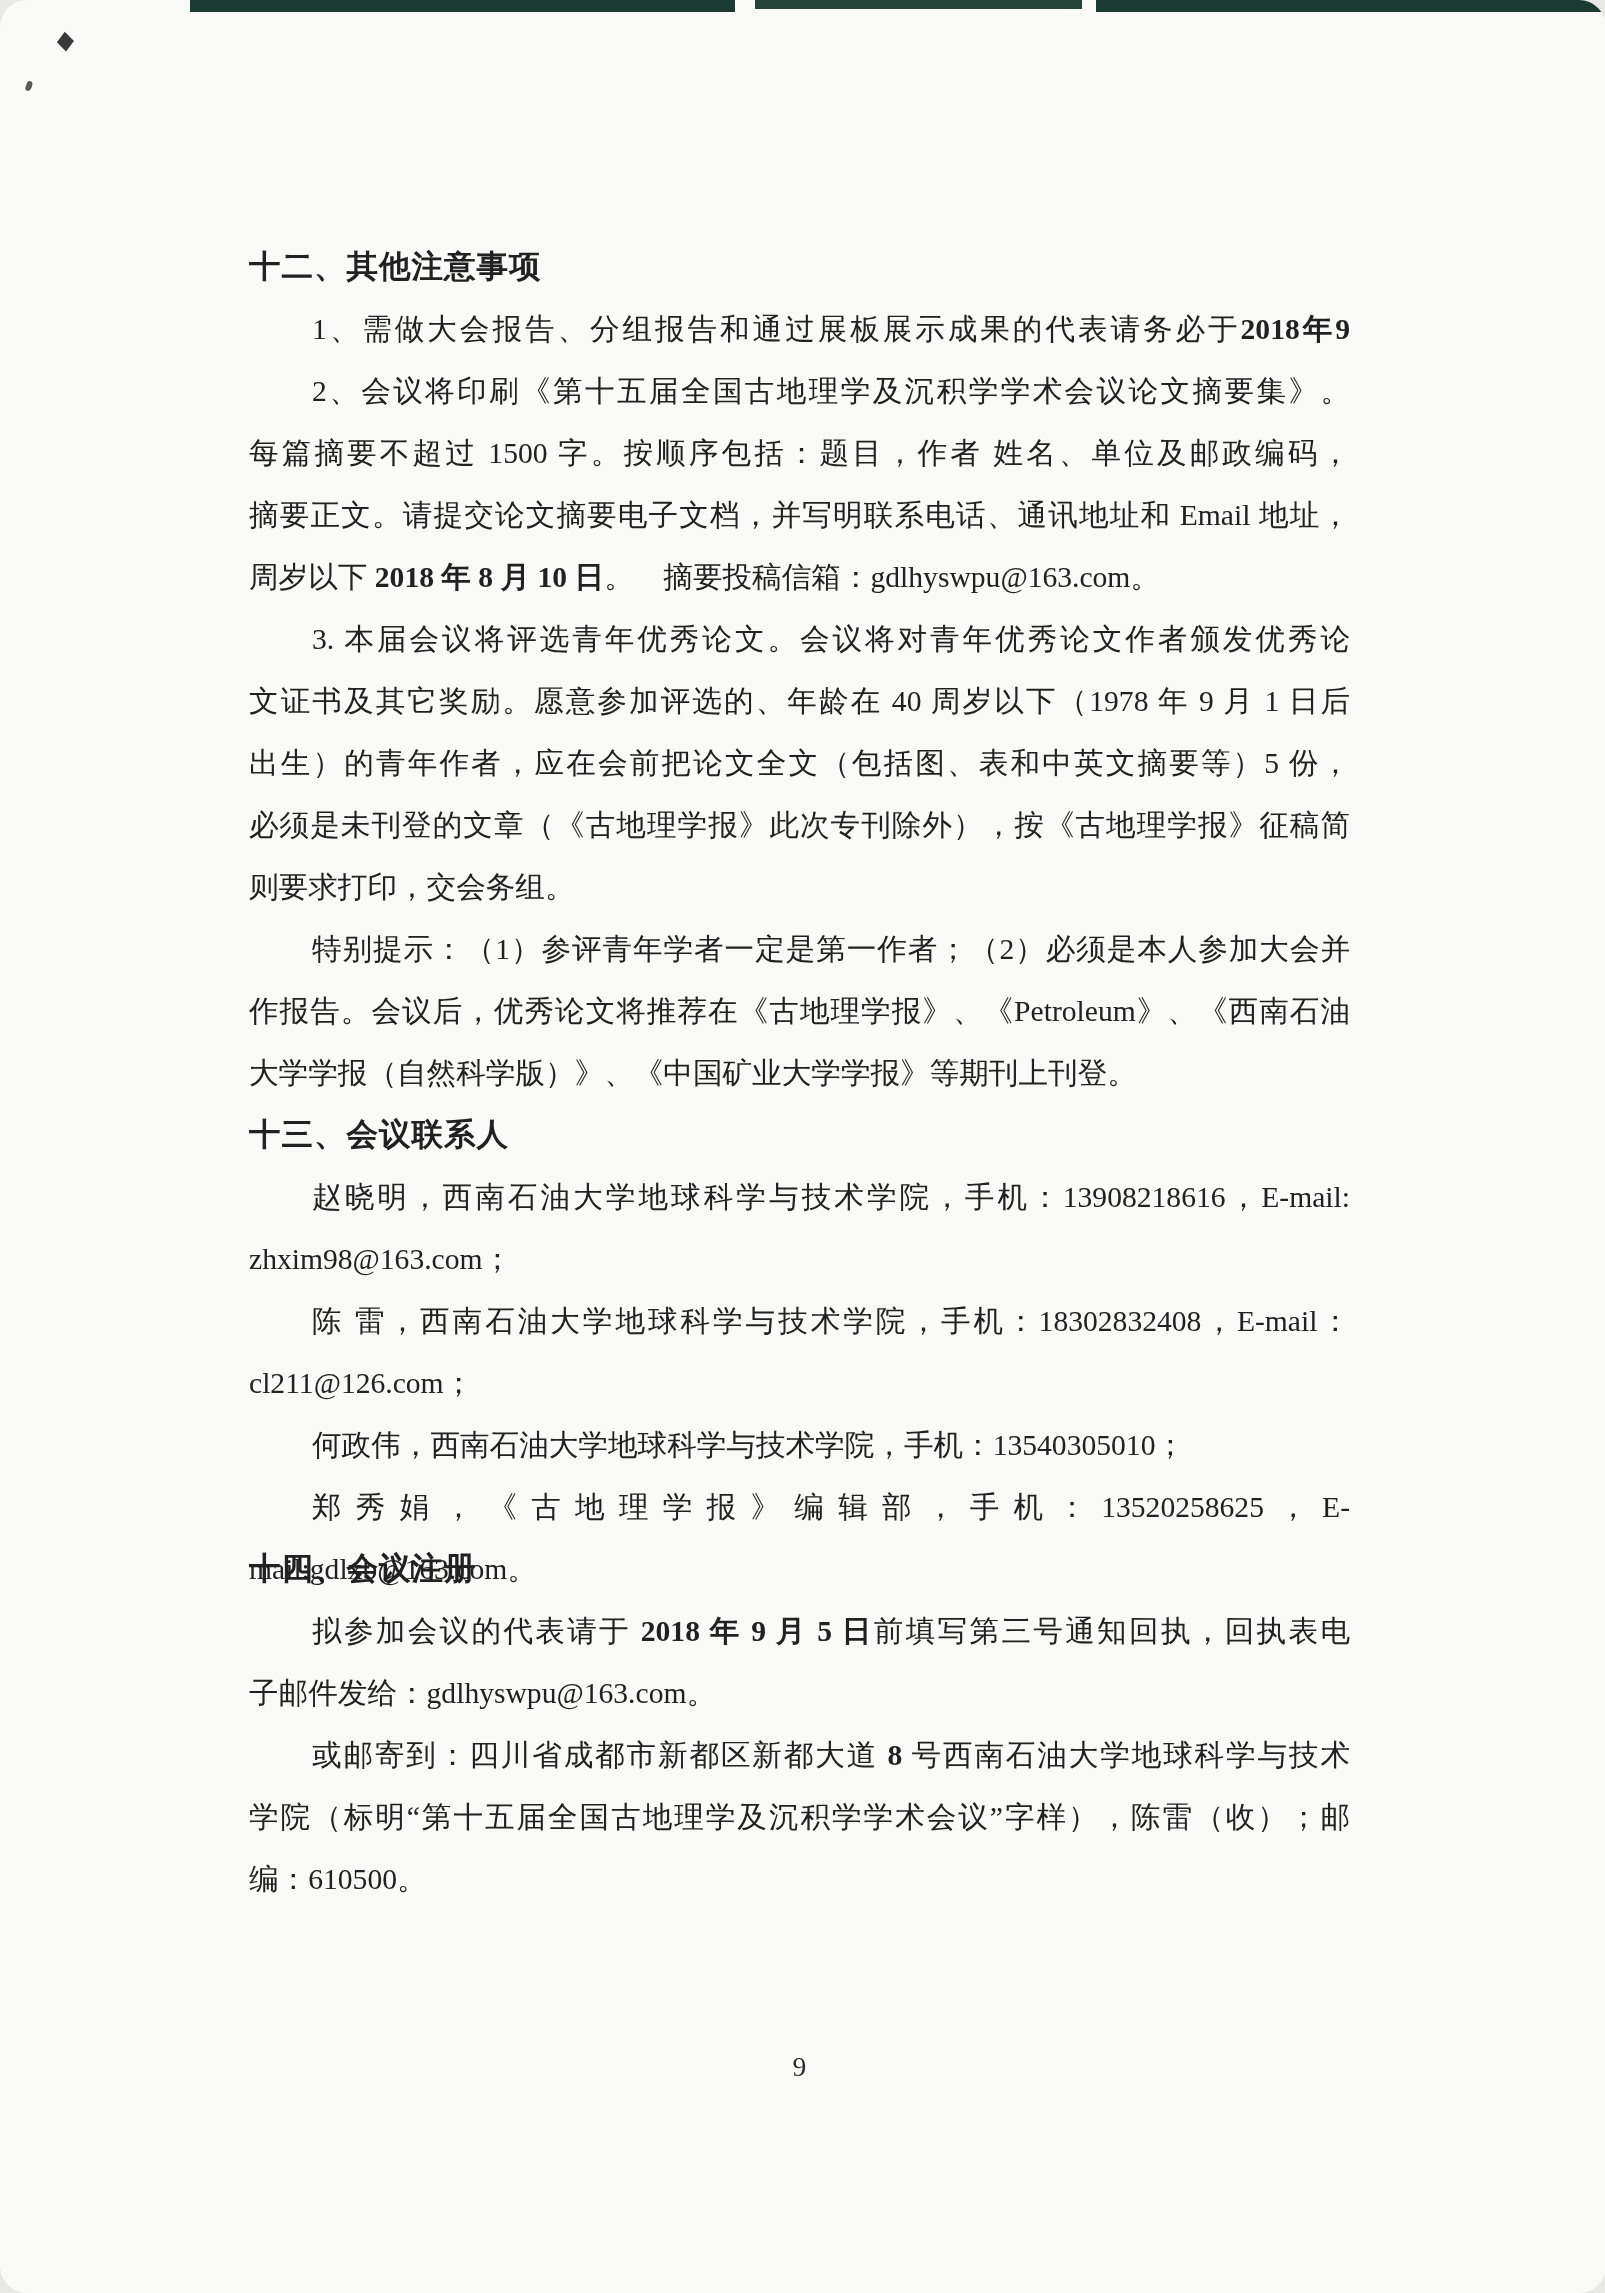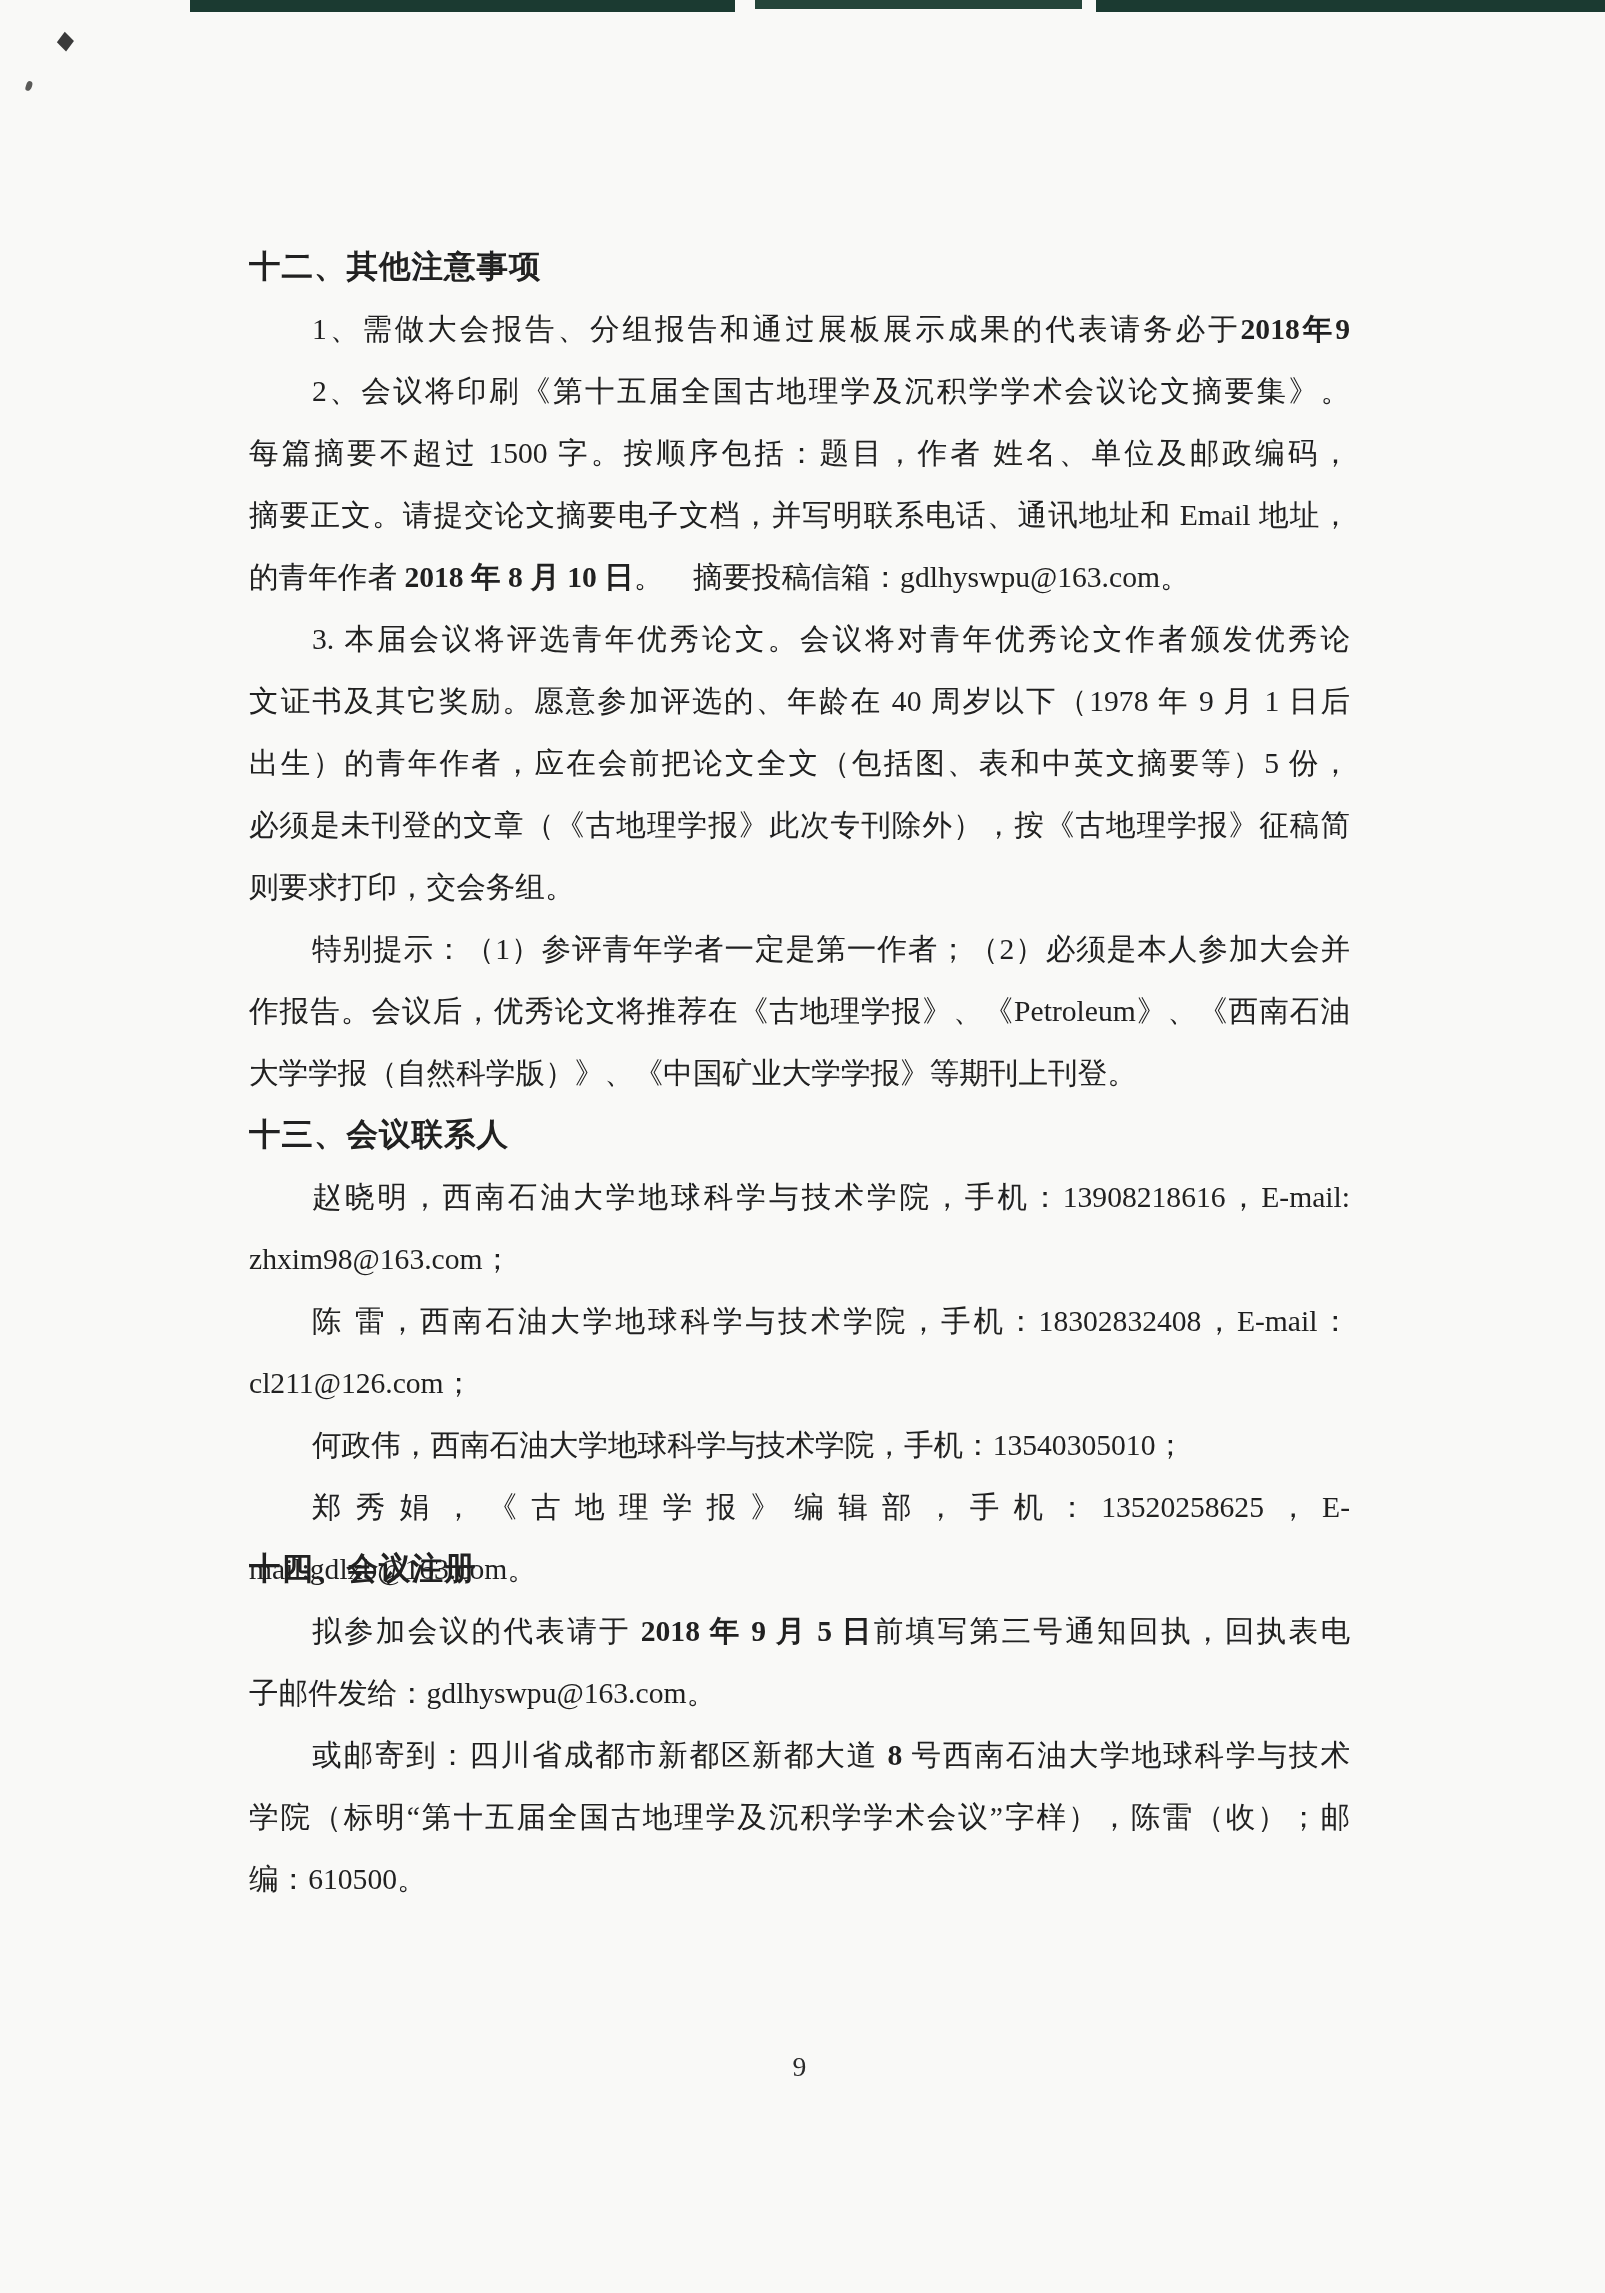--- a/index.html
+++ b/index.html
@@ -4,20 +4,21 @@
 <style>
   html,body { margin:0; padding:0; background:#e8e8e6; }
   .page {
     position:relative;
     width:1606px; height:2293px;
     margin:0 auto;
     background:#f9f9f7;
     font-family:"Liberation Serif","DejaVu Serif",serif;
     color:#212121;
     overflow:hidden;
+    border-radius:27px;
   }
   
   .scanbar { position:absolute; top:0; background:#1b3a31; }
   .bar1 { left:190px; width:545px; height:11.8px; }
   .bar2 { left:755px; width:327px; height:8.9px;  background:#25453a; }
   .bar3 { left:1096px; width:509px; height:11.8px; }
   .speck1 { position:absolute; left:59px; top:35px; width:12.8px; height:12.8px;
             background:#3a3a3a; transform:rotate(45deg) skew(8deg); }
   .speck2 { position:absolute; left:25.6px; top:81px; width:5.9px; height:9.9px;
             background:#5a5a58; border-radius:50% 50% 60% 40%; transform:rotate(18deg); }
@@ -51,21 +52,21 @@
 
   <div class="content">
       <div class="heading"><span>十二、其他注意事项</span></div>
       <div class="para">
         <div class="line indent"><span>1、需做大会报告、分组报告和通过展板展示成果的代表请务必于</span><span class="b">2018年9</span></div>
       </div>
       <div class="para">
         <div class="line indent"><span>2、会议将印刷《第十五届全国古地理学及沉积学学术会议论文摘要集》。</span></div>
         <div class="line"><span>每篇摘要不超过 1500 字。按顺序包括：题目，作者 姓名、单位及邮政编码，</span></div>
         <div class="line"><span>摘要正文。请提交论文摘要电子文档，并写明联系电话、通讯地址和 Email 地址，</span></div>
-        <div class="line end"><span>的青年作者 </span><span class="b">2018 年 8 月 10 日</span><span>。　摘要投稿信箱：gdlhyswpu@163.com。</span></div>
+        <div class="line end"><span>周岁以下 </span><span class="b">2018 年 8 月 10 日</span><span>。　摘要投稿信箱：gdlhyswpu@163.com。</span></div>
       </div>
       <div class="para">
         <div class="line indent"><span>3. 本届会议将评选青年优秀论文。会议将对青年优秀论文作者颁发优秀论</span></div>
         <div class="line"><span>文证书及其它奖励。愿意参加评选的、年龄在 40 周岁以下（1978 年 9 月 1 日后</span></div>
         <div class="line"><span>出生）的青年作者，应在会前把论文全文（包括图、表和中英文摘要等）5 份，</span></div>
         <div class="line"><span>必须是未刊登的文章（《古地理学报》此次专刊除外），按《古地理学报》征稿简</span></div>
         <div class="line end"><span>则要求打印，交会务组。</span></div>
       </div>
       <div class="para">
         <div class="line indent"><span>特别提示：（1）参评青年学者一定是第一作者；（2）必须是本人参加大会并</span></div>

